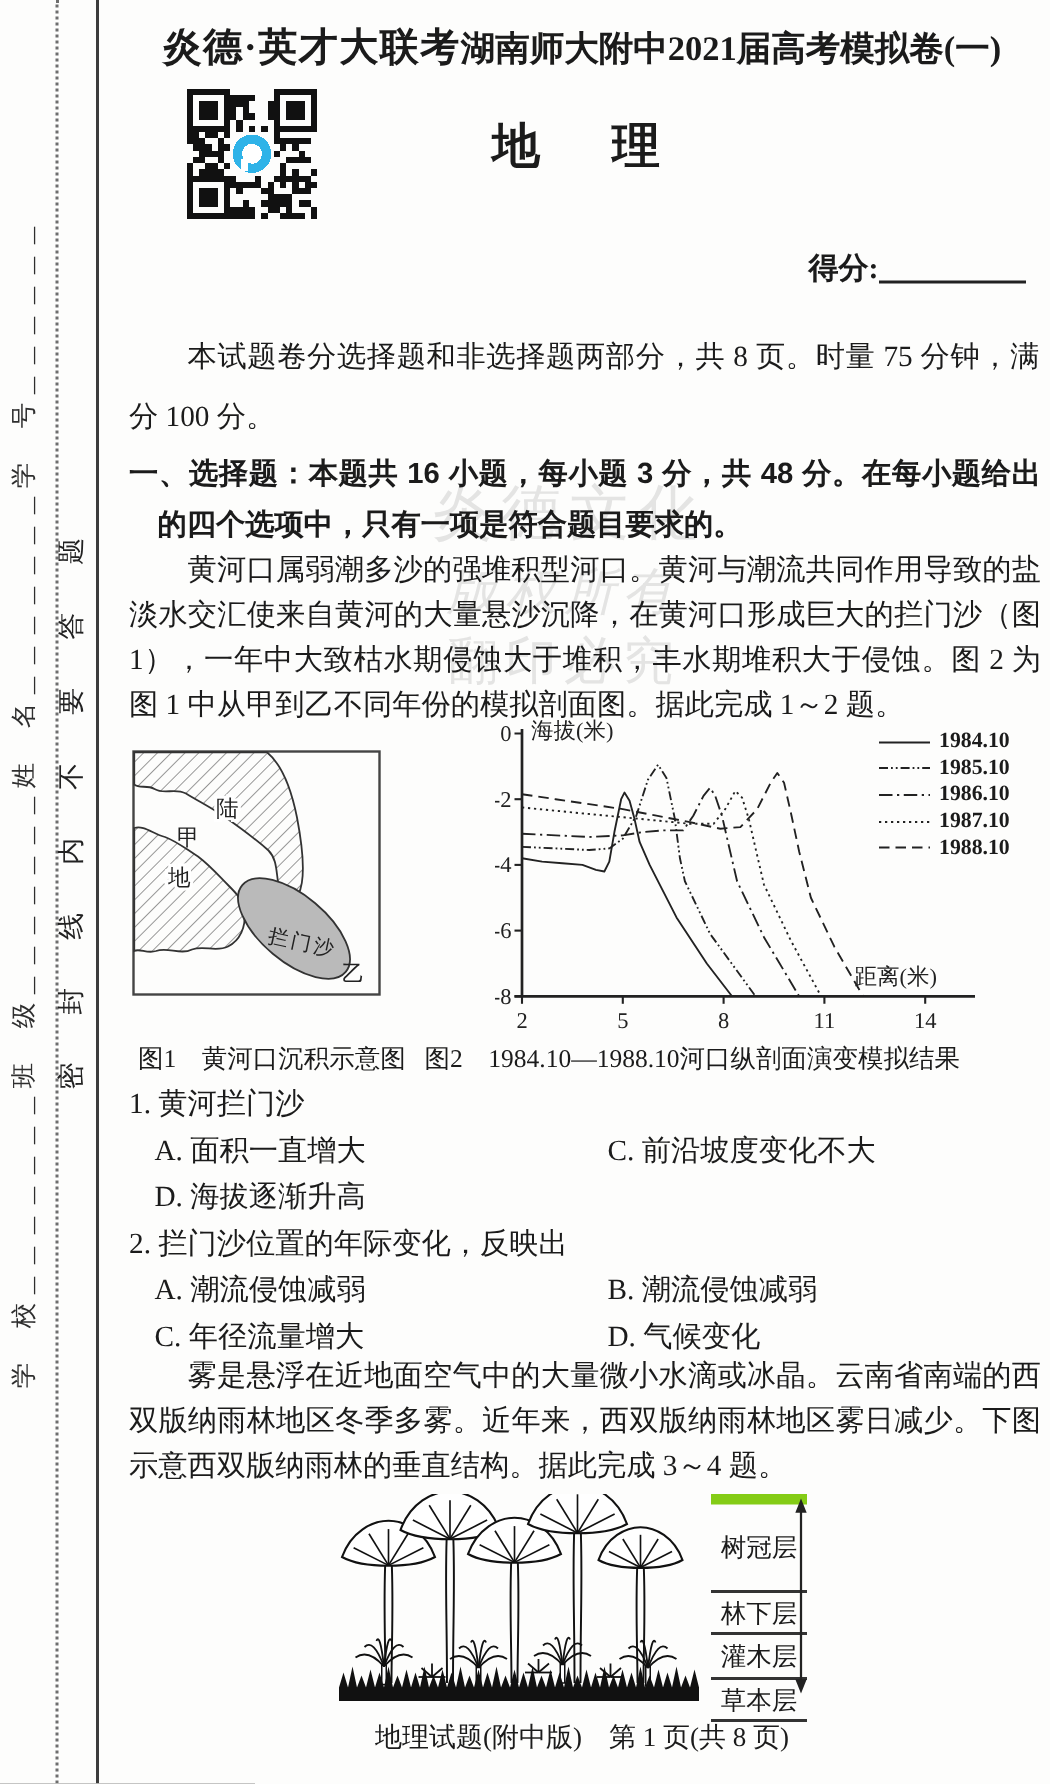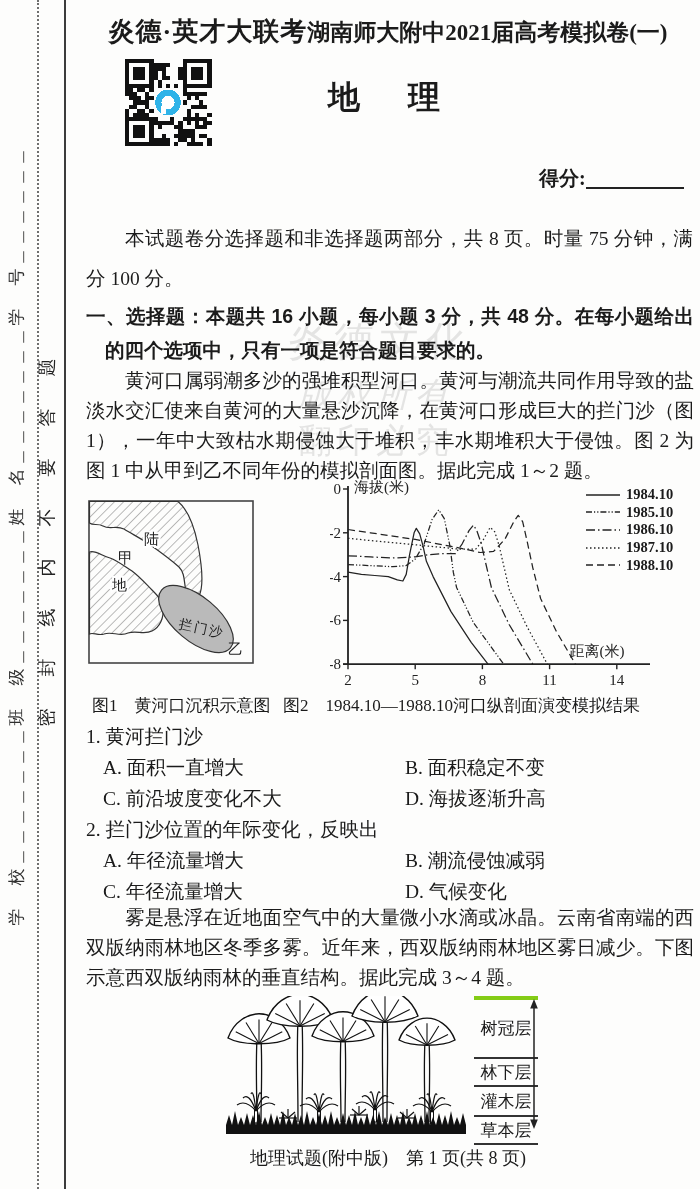--- a/index.html
+++ b/index.html
@@ -52,21 +52,21 @@
 
   
   .q{left:86px;width:610px;font-size:19.5px;line-height:31px;}
   .q1{top:721px;} .q2{top:814px;}
   .opts{display:grid;grid-template-columns:302px 1fr;padding-left:17px;}
 
   
   .forest{left:226px;top:996px;line-height:0;}
   .layers{left:474px;top:996px;width:64px;font-size:17px;}
   .layer-row{display:flex;align-items:center;justify-content:center;border-bottom:2px solid #333;}
-  .layer-row:nth-child(1){height:57px;border-top:4px solid #84cc16;}
+  .layer-row:nth-child(1){height:57px;border-top:7px solid #84cc16;}
   .layer-row:nth-child(2){height:26px;}
   .layer-row:nth-child(3){height:28px;}
   .layer-row:nth-child(4){height:26px;}
   .layer-arrow{left:527px;top:998px;line-height:0;}
 
   .footer{top:1146px;left:84px;width:608px;text-align:center;font-size:18px;}
 </style>
 </head>
 <body>
 
@@ -327,33 +327,32 @@
   <div class="abs caption cap1">图1　黄河口沉积示意图</div>
   <div class="abs caption cap2">图2　1984.10—1988.10河口纵剖面演变模拟结果</div>
 
   <div class="abs q q1">
     <div>
       <span>1.</span>
       <span>黄河拦门沙</span>
     </div>
     <div class="opts">
       <span>A. 面积一直增大</span>
-      <span>B. 面积稳定不变</span>
       <span>C. 前沿坡度变化不大</span>
       <span>D. 海拔逐渐升高</span>
     </div>
   </div>
 
   <div class="abs q q2">
     <div>
       <span>2.</span>
       <span>拦门沙位置的年际变化，反映出</span>
     </div>
     <div class="opts">
-      <span>A. 年径流量增大</span>
+      <span>A. 潮流侵蚀减弱</span>
       <span>B. 潮流侵蚀减弱</span>
       <span>C. 年径流量增大</span>
       <span>D. 气候变化</span>
     </div>
   </div>
 
   <div class="abs p2">雾是悬浮在近地面空气中的大量微小水滴或冰晶。云南省南端的西双版纳雨林地区冬季多雾。近年来，西双版纳雨林地区雾日减少。下图示意西双版纳雨林的垂直结构。据此完成 3～4 题。</div>
 
   <div class="abs forest">
     <svg id="forest-svg" viewBox="0 0 242 140" width="242" height="140">

